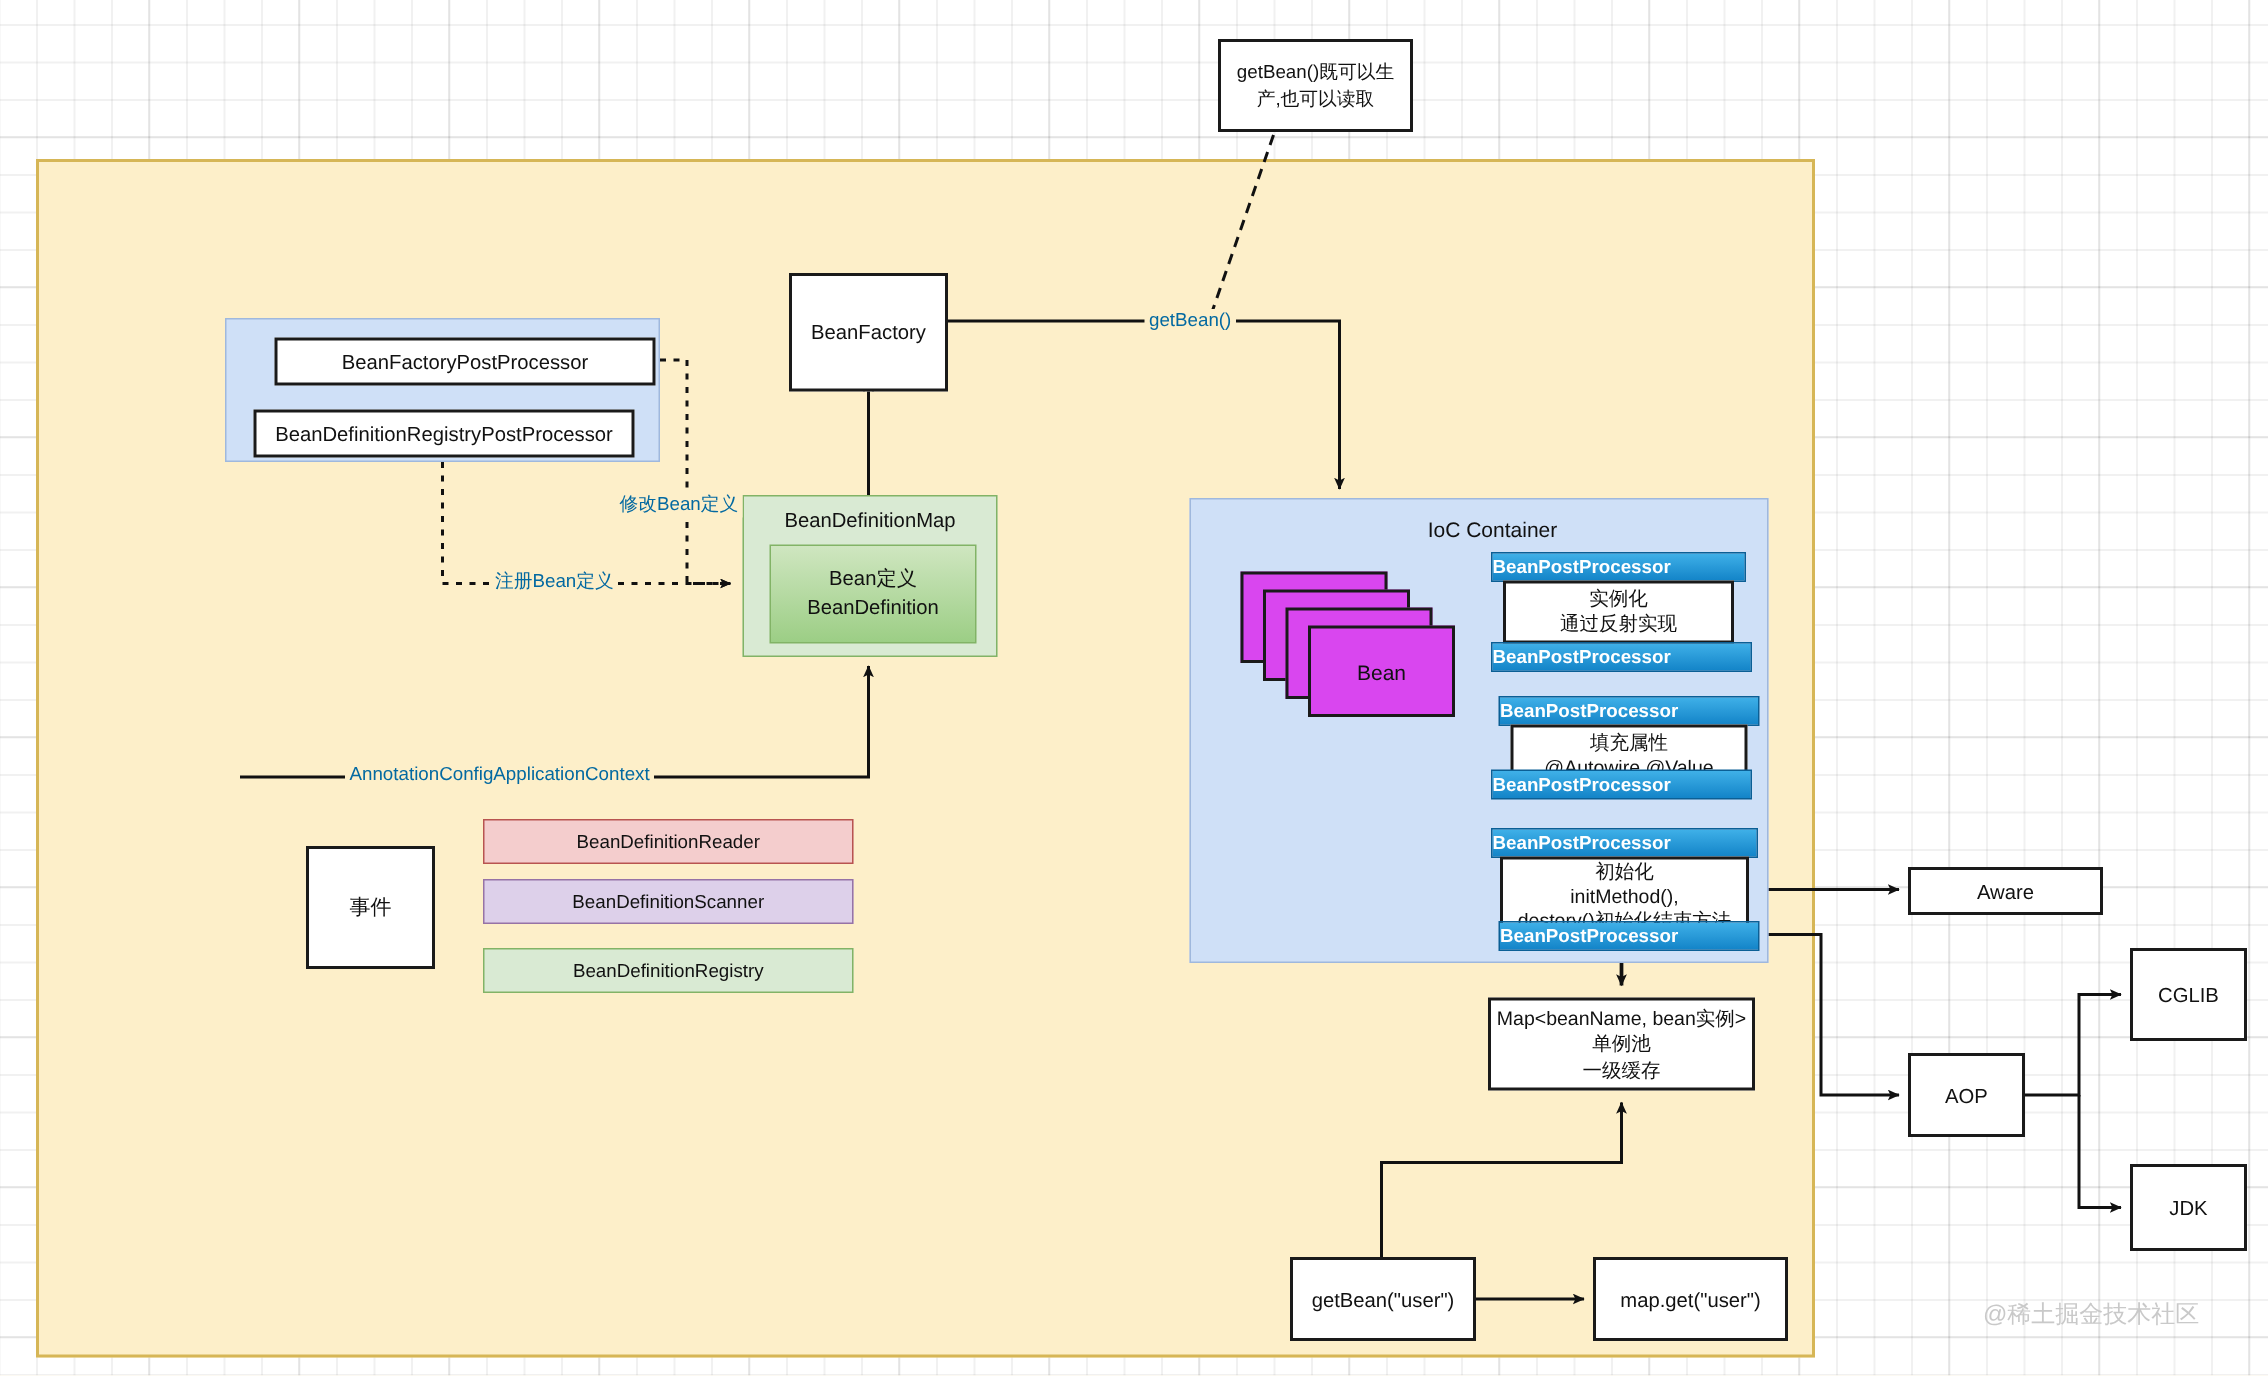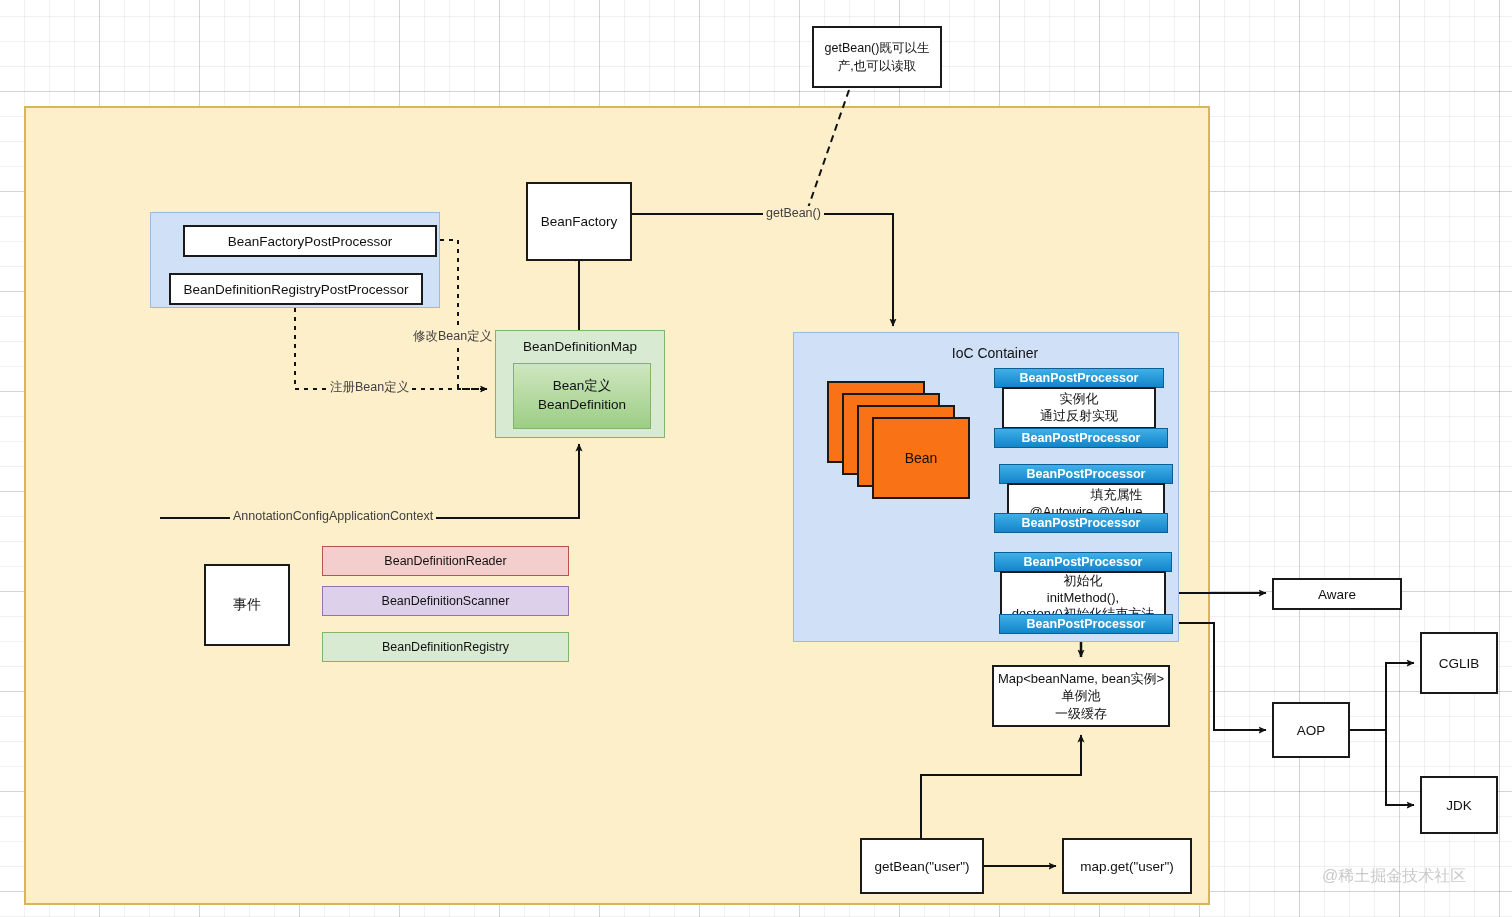--- a/index.html
+++ b/index.html
@@ -56,42 +56,42 @@
   .event-box{left:204px;top:564px;width:86px;height:82px;font-size:14px;}
   .legend{position:absolute;left:322px;width:247px;height:30px;display:flex;align-items:center;justify-content:center;font-size:12.5px;color:#111;box-sizing:border-box;}
   .legend-reader{top:546px;background:#f4cdcd;border:1px solid #b85450;}
   .legend-scanner{top:586px;background:#ddd0ea;border:1px solid #9673a6;}
   .legend-registry{top:632px;background:#d9ead3;border:1px solid #82b366;}
   .ioc{
     left:793px;top:332px;width:386px;height:310px;
     background:#cfe0f7;border:1px solid #9fb8dd;display:block;
   }
   .ioc-title{position:absolute;left:0;right:0;top:12px;text-align:center;font-size:14px;color:#111;padding-left:18px;}
-  .bean-card{position:absolute;width:98px;height:82px;background:#f97316;border:2px solid #1a1a1a;box-sizing:border-box;}
+  .bean-card{position:absolute;width:98px;height:61px;background:#d946ef;border:2px solid #1a1a1a;box-sizing:border-box;}
   .bean-card.top{display:flex;align-items:center;justify-content:center;font-size:14px;color:#111;}
   .bpp{
     position:absolute;height:20px;
     background:linear-gradient(to bottom,#3fb0e8,#1384c8);
     border:1px solid #0b5f95;
     color:#ffffff;font-size:12.5px;font-weight:bold;
-    display:flex;align-items:center;justify-content:center;box-sizing:border-box;
+    display:flex;align-items:center;justify-content:flex-start;box-sizing:border-box;
   }
   .stage{
     position:absolute;background:#ffffff;border:2px solid #1a1a1a;
     color:#111;font-size:13px;line-height:1.3;box-sizing:border-box;
     display:flex;align-items:center;justify-content:center;text-align:center;
   }
   .singleton-pool{left:992px;top:665px;width:178px;height:62px;font-size:13px;line-height:1.35;}
   .getbean-user{left:860px;top:838px;width:124px;height:56px;font-size:13.5px;}
   .mapget-user{left:1062px;top:838px;width:130px;height:56px;font-size:13.5px;}
   .aware{left:1272px;top:578px;width:130px;height:32px;font-size:13.5px;}
   .aop{left:1272px;top:702px;width:78px;height:56px;font-size:13.5px;}
   .cglib{left:1420px;top:632px;width:78px;height:62px;font-size:13.5px;}
   .jdk{left:1420px;top:776px;width:78px;height:58px;font-size:13.5px;}
-  .edge-label{position:absolute;background:#fdefc9;color:#404040;font-size:12.5px;padding:0 3px;white-space:nowrap;}
+  .edge-label{position:absolute;background:#fdefc9;color:#0369a1;font-size:12.5px;padding:0 3px;white-space:nowrap;}
   .watermark{
     position:absolute;left:1322px;top:866px;
     font-size:16px;color:#c9c9c9;white-space:nowrap;
   }
 </style>
 </head>
 <body>
 
 <div id="canvas">
 
@@ -195,21 +195,21 @@
 通过反射实现</span>
     </div>
     <div class="bpp" style="left:200px;top:95px;width:174px;">
       <span>BeanPostProcessor</span>
     </div>
 
     <div class="bpp" style="left:205px;top:131px;width:174px;">
       <span>BeanPostProcessor</span>
     </div>
     <div class="stage" style="left:213px;top:150px;width:158px;height:42px;">
-      <span style="white-space:pre-line;text-align:right;">填充属性
+      <span style="white-space:pre-line;">填充属性
 @Autowire @Value</span>
     </div>
     <div class="bpp" style="left:200px;top:180px;width:174px;">
       <span>BeanPostProcessor</span>
     </div>
 
     <div class="bpp" style="left:200px;top:219px;width:178px;">
       <span>BeanPostProcessor</span>
     </div>
     <div class="stage" style="left:206px;top:238px;width:166px;height:54px;">

